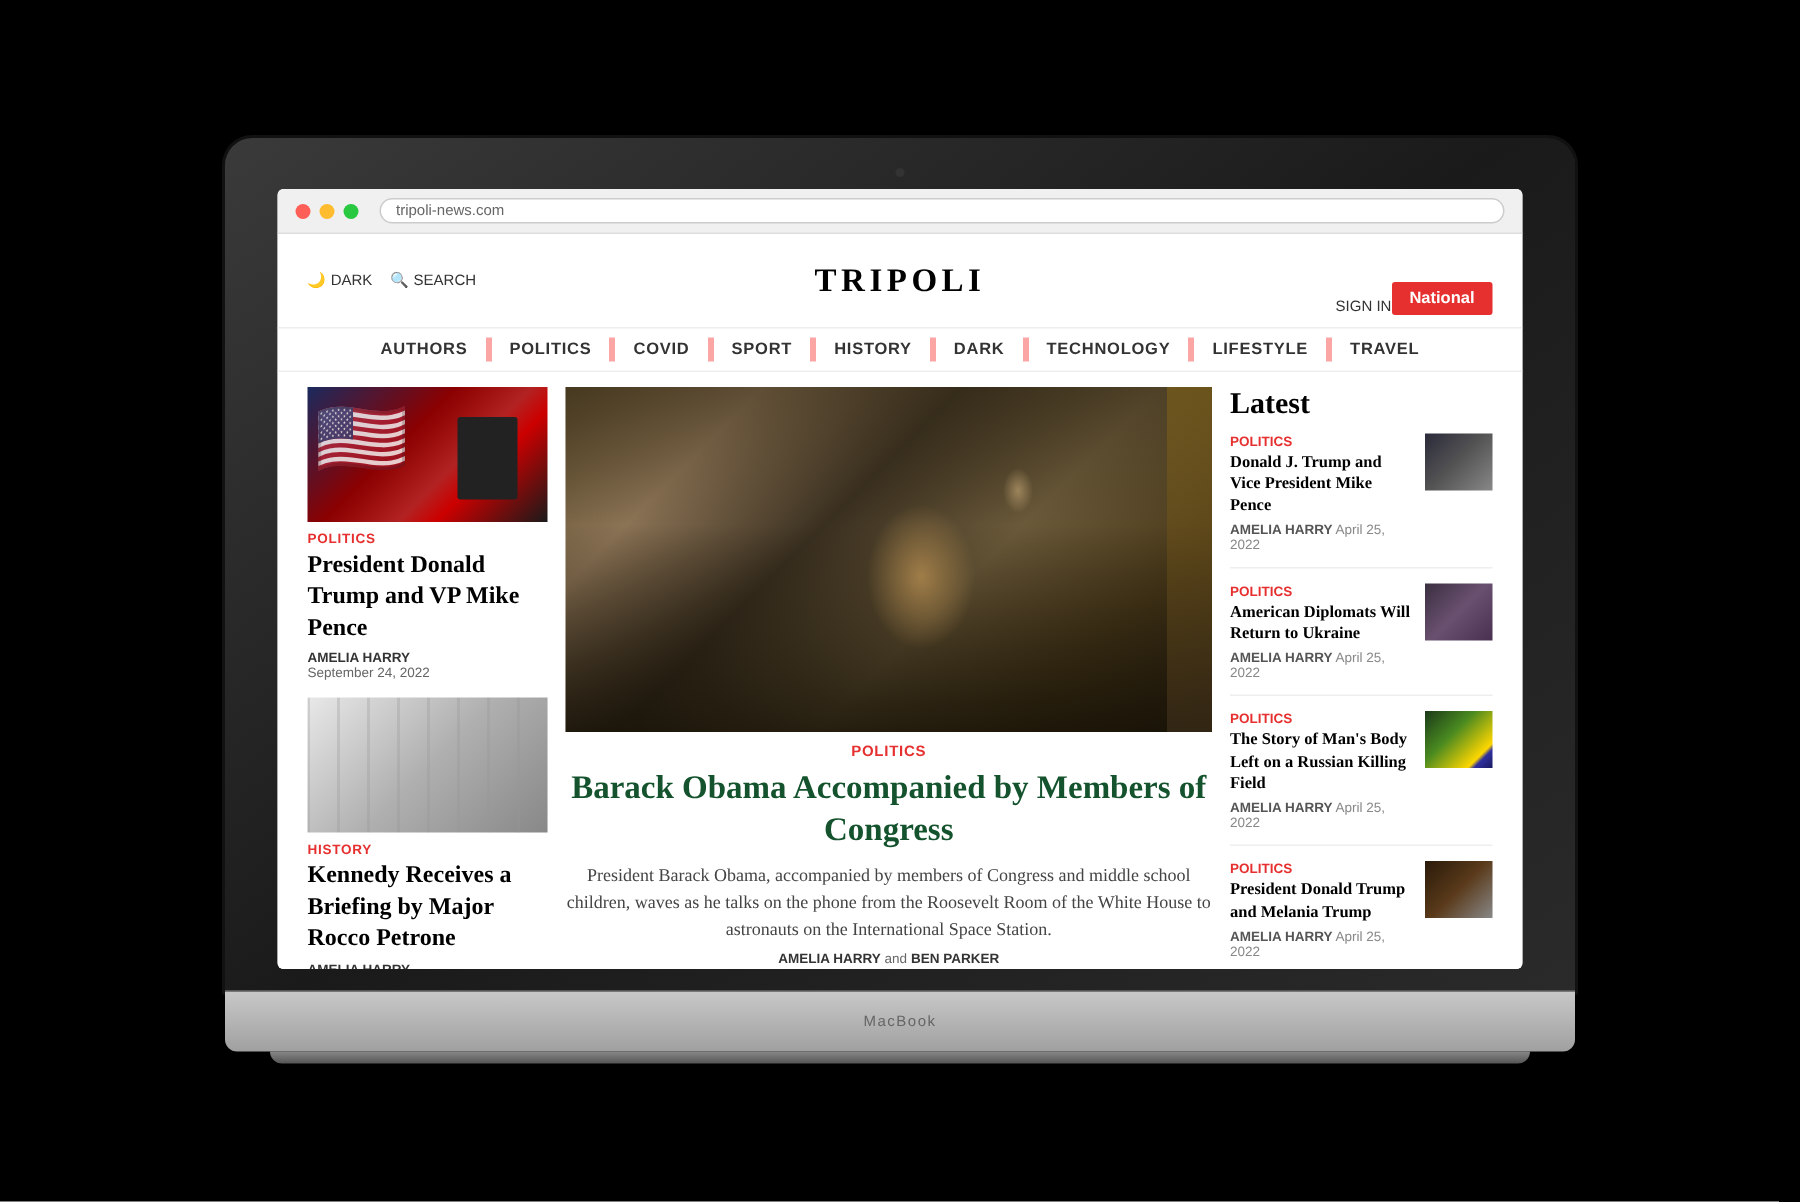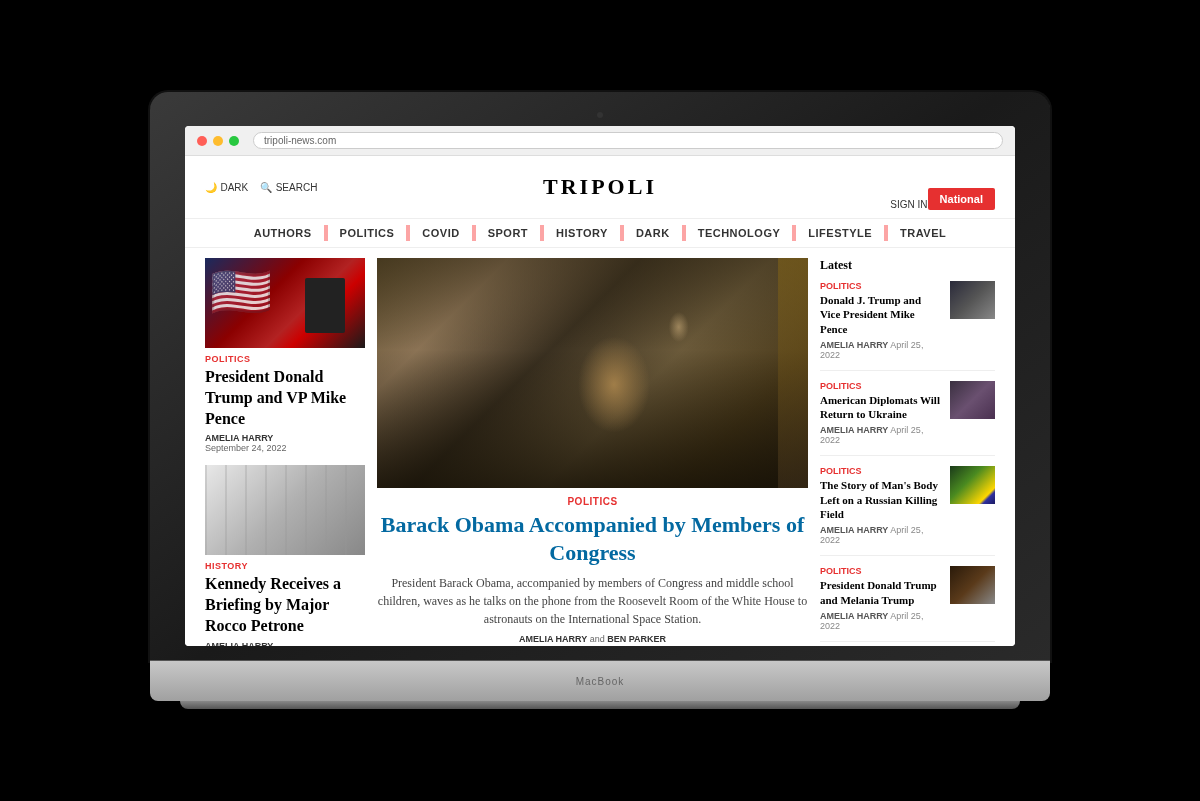--- a/index.html
+++ b/index.html
@@ -306,21 +306,21 @@
       font-family: Arial, sans-serif;
       font-weight: bold;
       color: #e63030;
       text-align: center;
       letter-spacing: 0.5px;
       margin-bottom: 4px;
     }
     .main-article-title {
       font-size: 22px;
       font-weight: bold;
-      color: #0369a1;
+      color: #14532d;
       text-align: center;
       line-height: 1.25;
       font-family: Georgia, serif;
     }
     .main-article-desc {
       font-size: 12px;
       color: #444;
       text-align: center;
       margin-top: 8px;
       line-height: 1.5;
@@ -335,21 +335,21 @@
     }
     .main-article-author .author { font-weight: bold; color: #333; }
 
     
     .right-col {
       width: 175px;
       flex-shrink: 0;
     }
 
     .latest-title {
-      font-size: 12px;
+      font-size: 20px;
       font-weight: bold;
       color: #000;
       font-family: Georgia, serif;
       margin-bottom: 8px;
     }
 
     .latest-item {
       display: flex;
       gap: 8px;
       margin-bottom: 10px;

